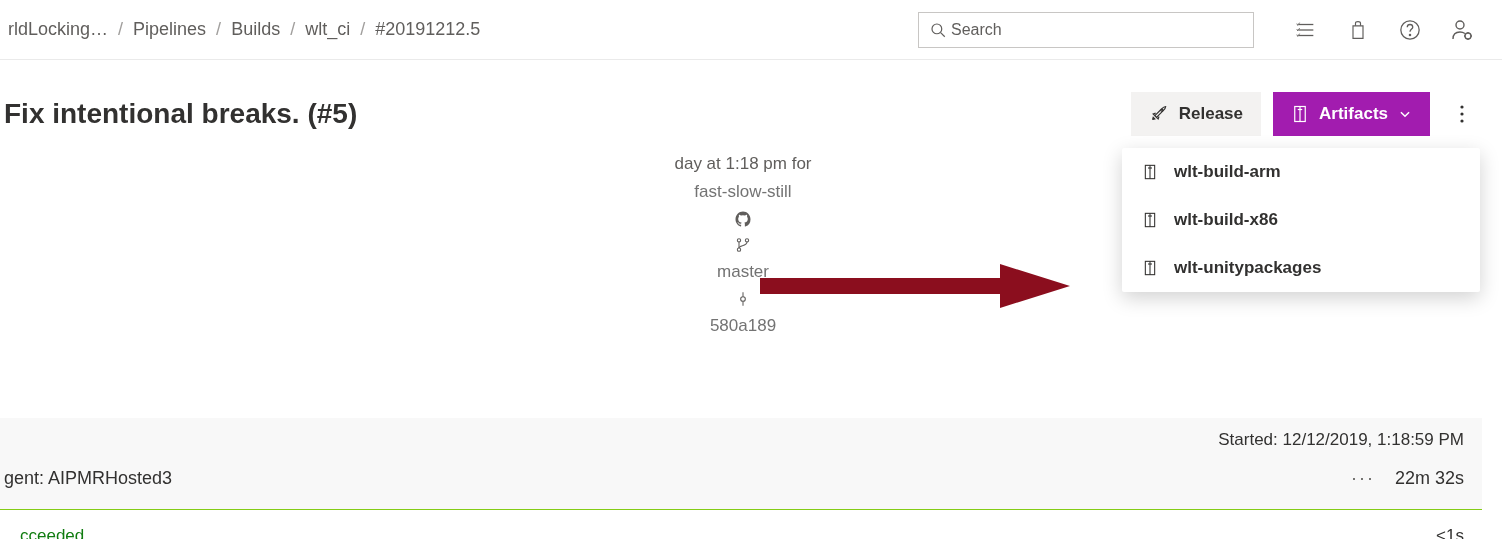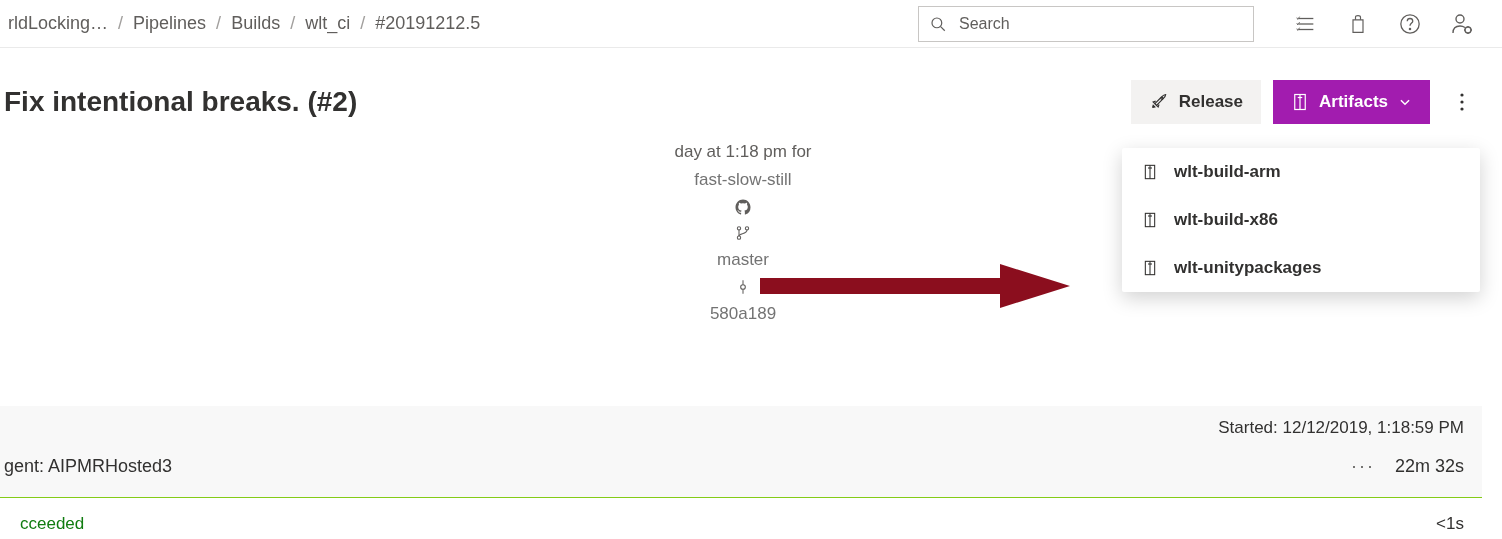--- a/index.html
+++ b/index.html
@@ -9,21 +9,21 @@
   color: #323130;
   background: #fff;
   width: 1502px;
   height: 539px;
   overflow: hidden;
   position: relative;
 }
 .topbar {
   display: flex;
   align-items: center;
-  height: 48px;
+  height: 60px;
   border-bottom: 1px solid #eaeaea;
   padding: 0 8px;
 }
 .breadcrumb {
   display: flex;
   align-items: center;
   gap: 6px;
   flex: 1;
   font-size: 18px;
   color: #605e5c;
@@ -33,21 +33,21 @@
 .breadcrumb .sep { color: #a19f9d; padding: 0 4px; }
 .breadcrumb .crumb { color: #605e5c; cursor: pointer; }
 .searchbox {
   display: flex;
   align-items: center;
   width: 336px;
   height: 36px;
   border: 1px solid #c8c6c4;
   background: #fff;
   padding: 15px 10px;
-  gap: 12px;
+  gap: 4px;
 }
 .searchbox input {
   border: none;
   outline: none;
   flex: 1;
   font-size: 16px;
   color: #323130;
 }
 .searchbox input::placeholder { color: #605e5c; }
 .top-icons {
@@ -239,21 +239,21 @@
           <line x1="18" y1="21" x2="18" y2="22"></line>
           <line x1="14" y1="18" x2="15" y2="18"></line>
           <line x1="21" y1="18" x2="22" y2="18"></line>
         </svg>
     </div>
   </div>
 </div>
 
 <div class="main">
   <div class="title-row">
-    <h1 class="page-title">Fix intentional breaks. (#2)</h1>
+    <h1 class="page-title">Fix intentional breaks. (#5)</h1>
     <div class="actions">
       <button class="btn btn-release">
         <span>
           <svg width="20" height="20" viewBox="0 0 24 24" fill="none" stroke="#323130" stroke-width="1.4">
               <path d="M5 16 C4 19 4 19 7 18 L5 16 Z" fill="#323130"></path>
               <path d="M8 15 L9 16 L17 8 C20 5 20 3 20 3 C20 3 18 3 15 6 L7 14 L8 15 Z"></path>
               <circle cx="15.5" cy="7.5" r="1.2"></circle>
               <path d="M7 14 L5 12 L8 11"></path>
               <path d="M9 16 L11 18 L12 15"></path>
             </svg>

